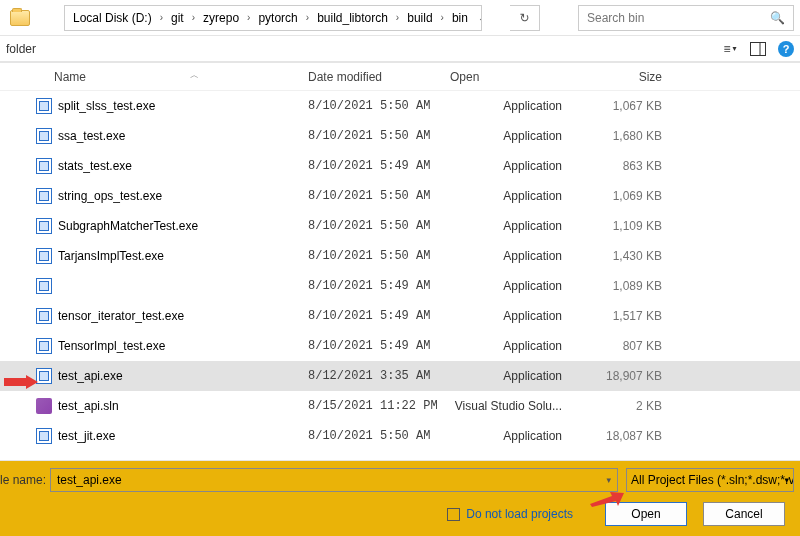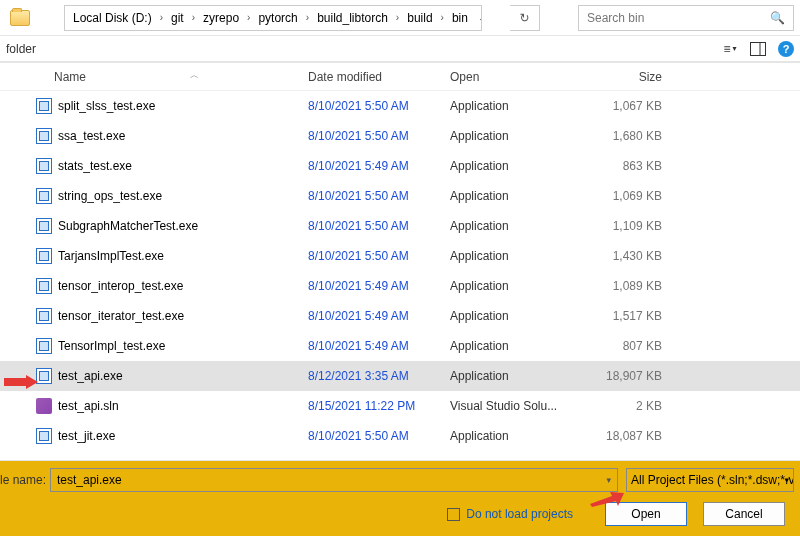--- a/index.html
+++ b/index.html
@@ -32,22 +32,22 @@
 .c-date{width:142px;}
 .c-type{width:122px;}
 .c-size{width:130px;text-align:right;padding-right:30px;}
 
 
 .rows{overflow:hidden;}
 .row{display:flex;height:30px;align-items:center;}
 .row.sel{background:#e2e2e2;}
 .cell{white-space:nowrap;overflow:hidden;text-overflow:ellipsis;}
 .cell.name{width:298px;padding-left:36px;display:flex;align-items:center;gap:6px;}
-.cell.date{width:142px;color:#1d4ed8;padding-left:10px;}
-.cell.type{width:122px;color:#333;padding-left:10px;}
+.cell.date{width:142px;color:#404040;padding-left:10px;font-family:Liberation Mono, monospace;}
+.cell.type{width:122px;color:#333;padding-left:10px;text-align:right;}
 .cell.size{width:130px;text-align:right;color:#737373;padding-right:30px;}
 .fi{width:16px;height:16px;display:inline-flex;align-items:center;justify-content:center;}
 .fi-exe{border:1px solid #2a6fc9;background:#fff;position:relative;}
 .fi-exe:after{content:"";position:absolute;inset:2px;border:1px solid #2a6fc9;background:#cfe3fb;}
 .fi-sln{background:linear-gradient(135deg,#9b59b6,#8e44ad);border-radius:2px;}
 .arrow{position:absolute;left:4px;width:32px;height:14px;pointer-events:none;}
 .arrow svg{display:block;}
 
 
 .bottom{position:absolute;left:0;right:0;bottom:0;height:76px;border-top:1px solid #e5e5e5;background:#eab308;}
@@ -165,21 +165,20 @@
           <span class="fi fi-exe"></span>
           <span>TarjansImplTest.exe</span>
         </div>
         <div class="cell date">8/10/2021 5:50 AM</div>
         <div class="cell type">Application</div>
         <div class="cell size">1,430 KB</div>
       </div>
       <div class="row">
         <div class="cell name">
           <span class="fi fi-exe"></span>
-          <span>tensor_interop_test.exe</span>
         </div>
         <div class="cell date">8/10/2021 5:49 AM</div>
         <div class="cell type">Application</div>
         <div class="cell size">1,089 KB</div>
       </div>
       <div class="row">
         <div class="cell name">
           <span class="fi fi-exe"></span>
           <span>tensor_iterator_test.exe</span>
         </div>

